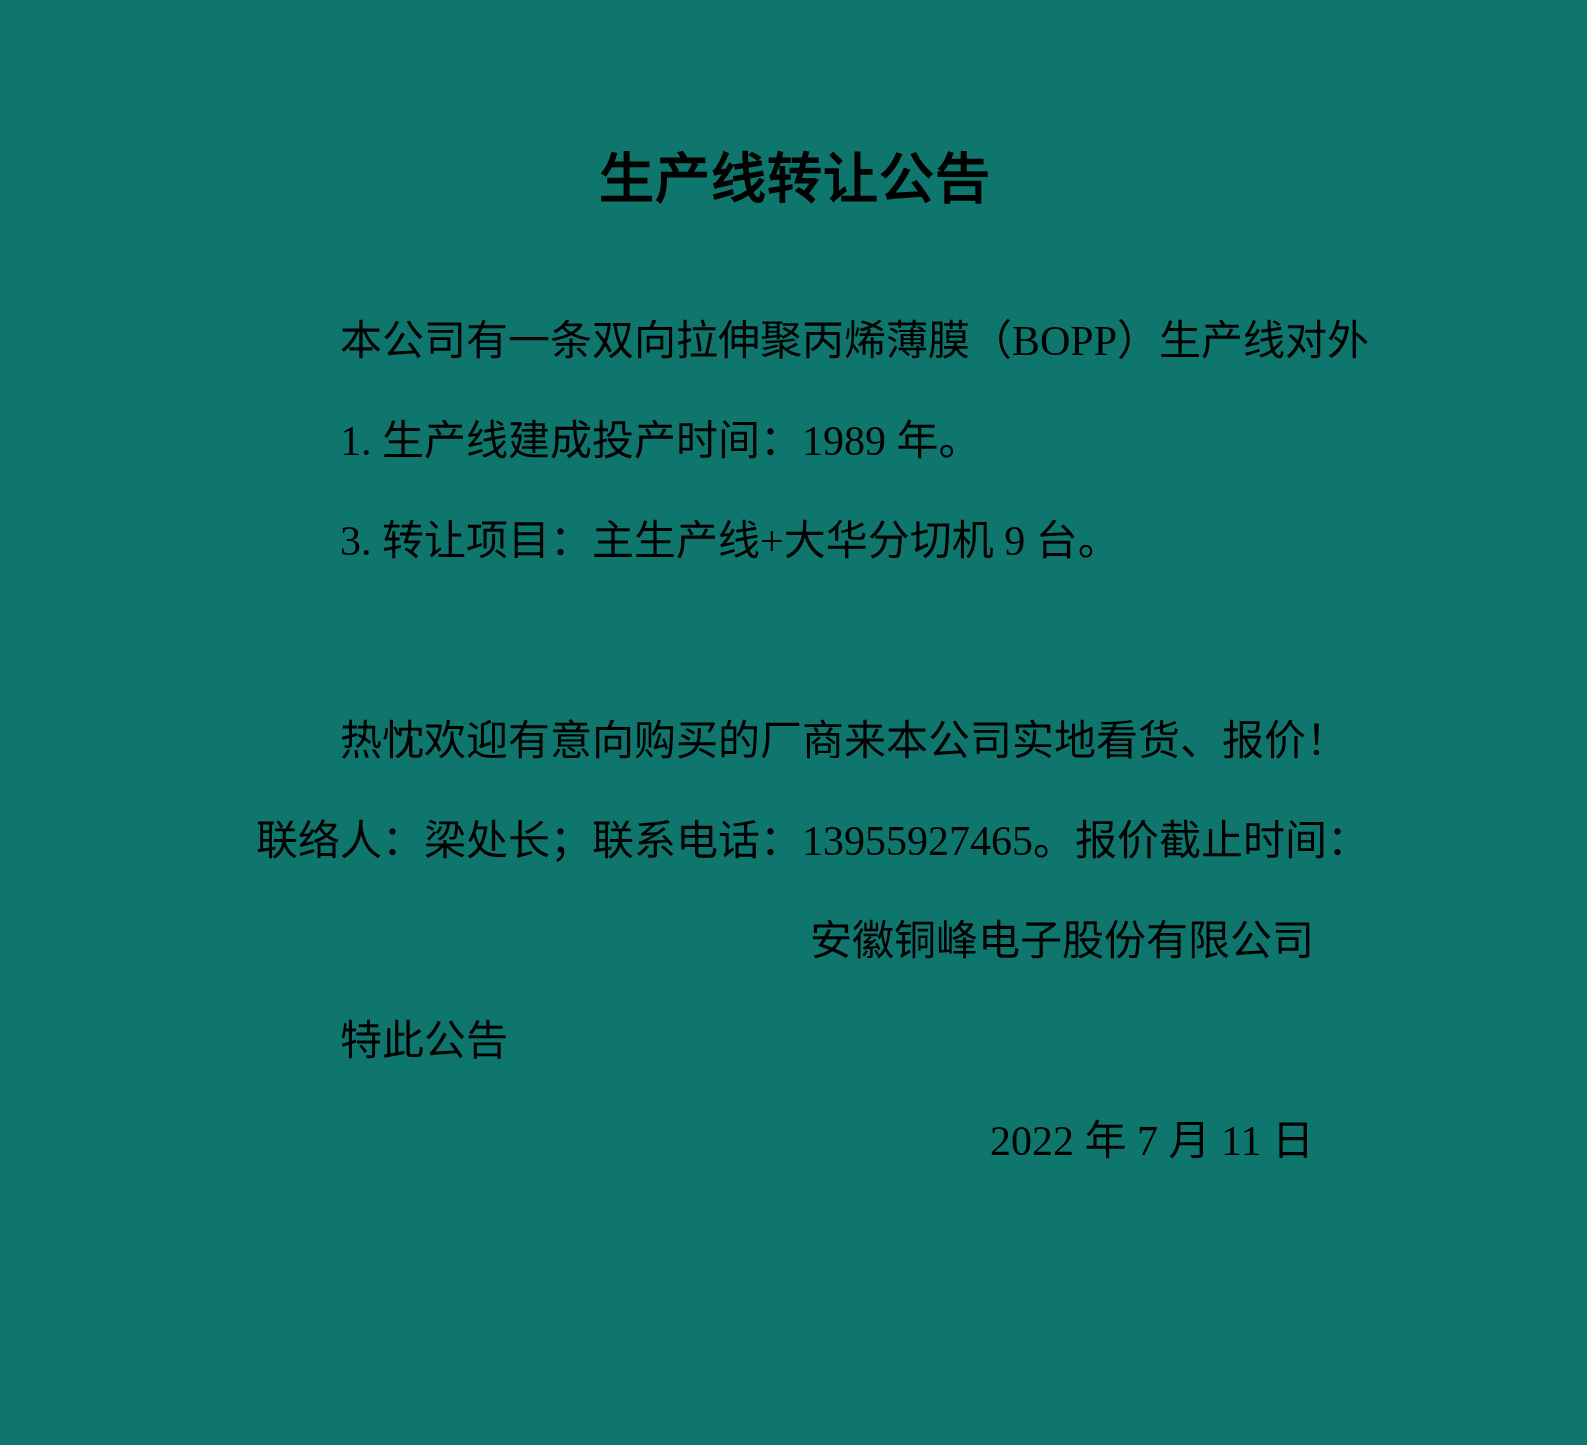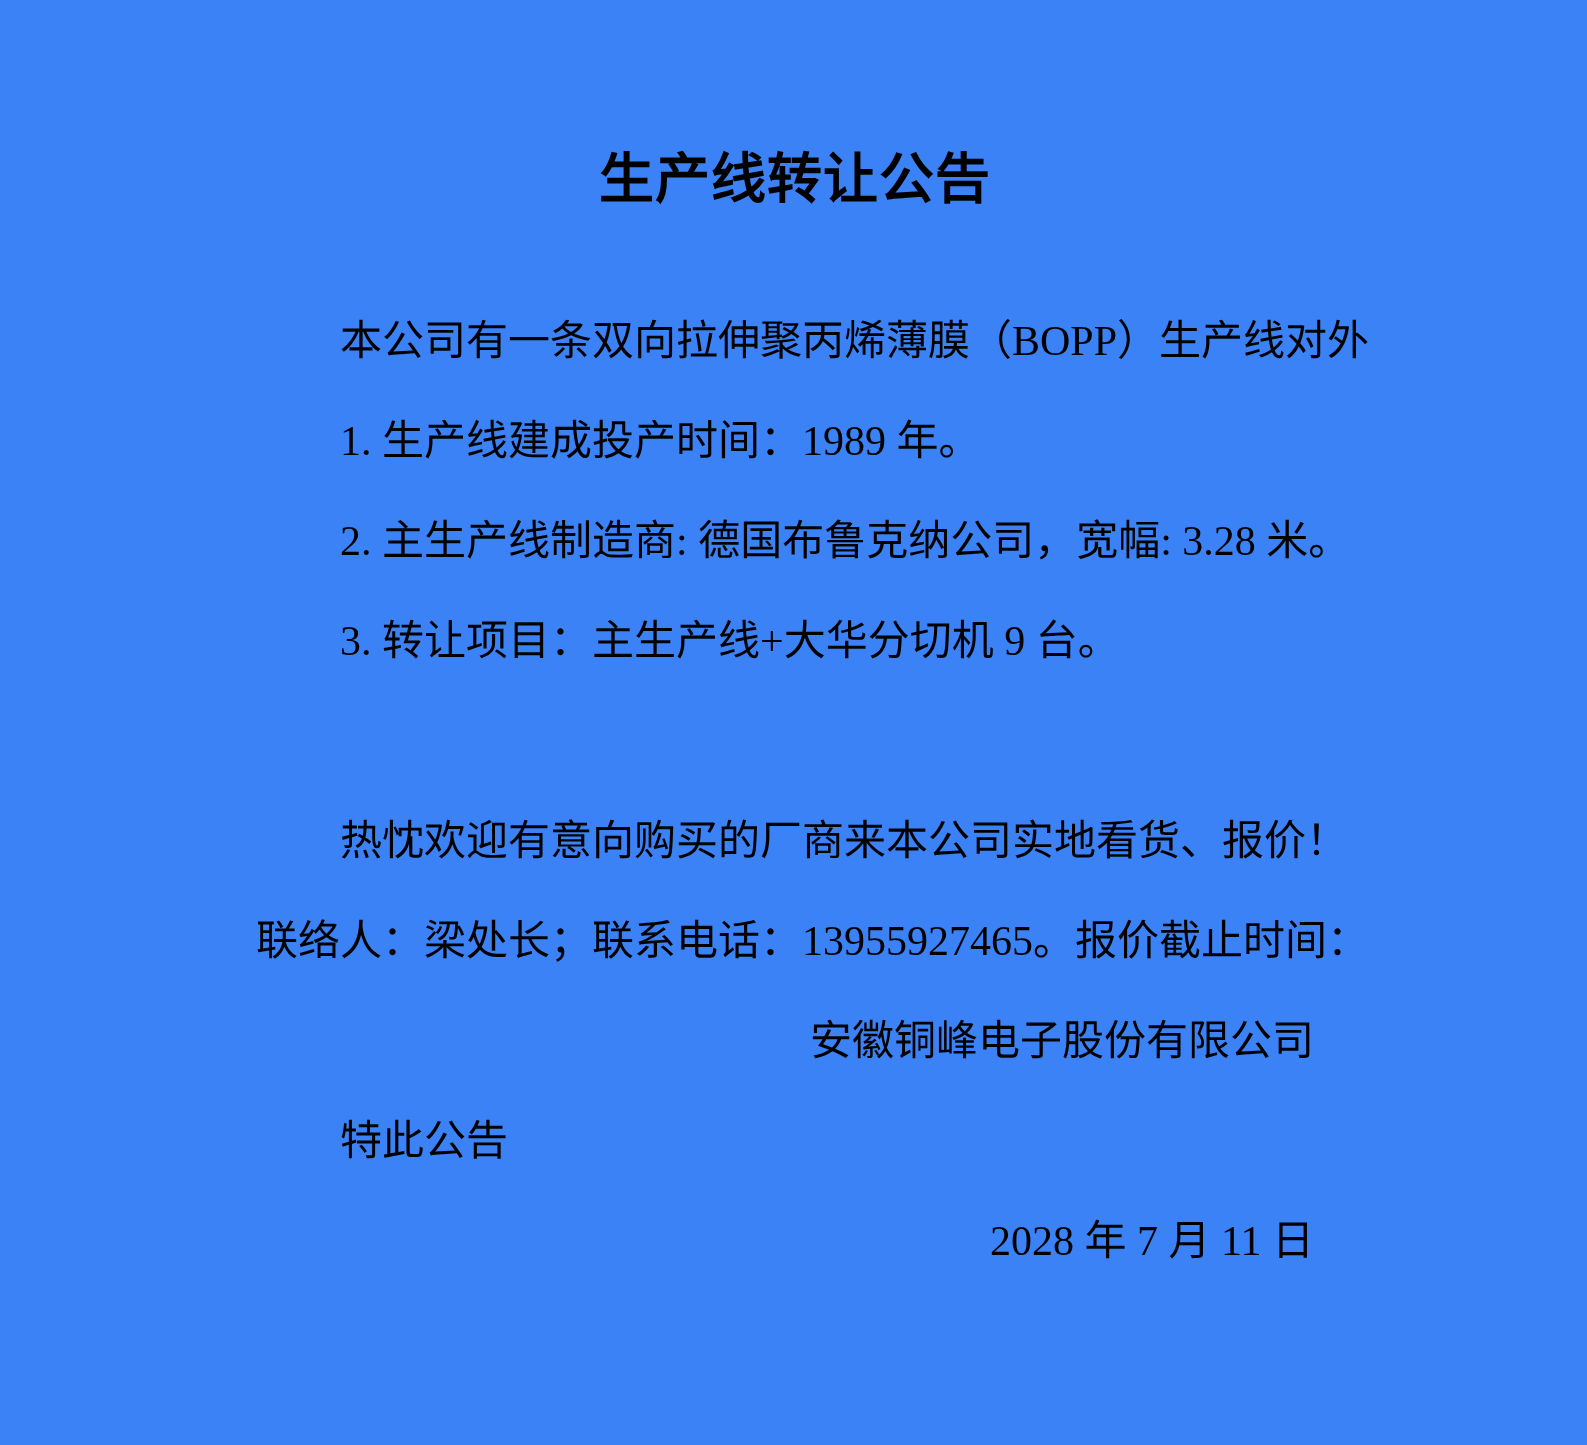--- a/index.html
+++ b/index.html
@@ -5,21 +5,21 @@
   html, body {
     margin: 0;
     padding: 0;
     background: #ffffff;
   }
   .page {
     position: relative;
     width: 1587px;
     height: 1445px;
     box-sizing: border-box;
-    background: #3b82f6;
+    background: #0f766e;
     color: #000000;
     overflow: hidden;
     padding: 132px 237px 0 240px;
     font-family: "Liberation Serif", "DejaVu Serif", serif;
   }
   .doc-title {
     margin: 0 0 72px 0;
     font-family: "Liberation Sans", "DejaVu Sans", sans-serif;
     font-weight: 700;
     font-size: 55px;
@@ -47,26 +47,25 @@
 </head>
 <body>
 
 <div class="page">
 
   <h1 class="doc-title">生产线转让公告</h1>
 
   <p class="line indent">本公司有一条双向拉伸聚丙烯薄膜（BOPP）生产线对外</p>
 
   <p class="line indent">1. 生产线建成投产时间：1989 年。</p>
-  <p class="line indent">2. 主生产线制造商: 德国布鲁克纳公司，宽幅: 3.28 米。</p>
   <p class="line indent">3. 转让项目：主生产线+大华分切机 9 台。</p>
 
   <div class="blank-line"></div>
 
   <p class="line indent">热忱欢迎有意向购买的厂商来本公司实地看货、报价！</p>
   <p class="line">联络人：梁处长；联系电话：13955927465。报价截止时间：</p>
 
   <p class="line align-right">安徽铜峰电子股份有限公司</p>
 
   <p class="line indent">特此公告</p>
-  <p class="line align-right">2028 年 7 月 11 日</p>
+  <p class="line align-right">2022 年 7 月 11 日</p>
 
 </div>
 
 </body></html>

